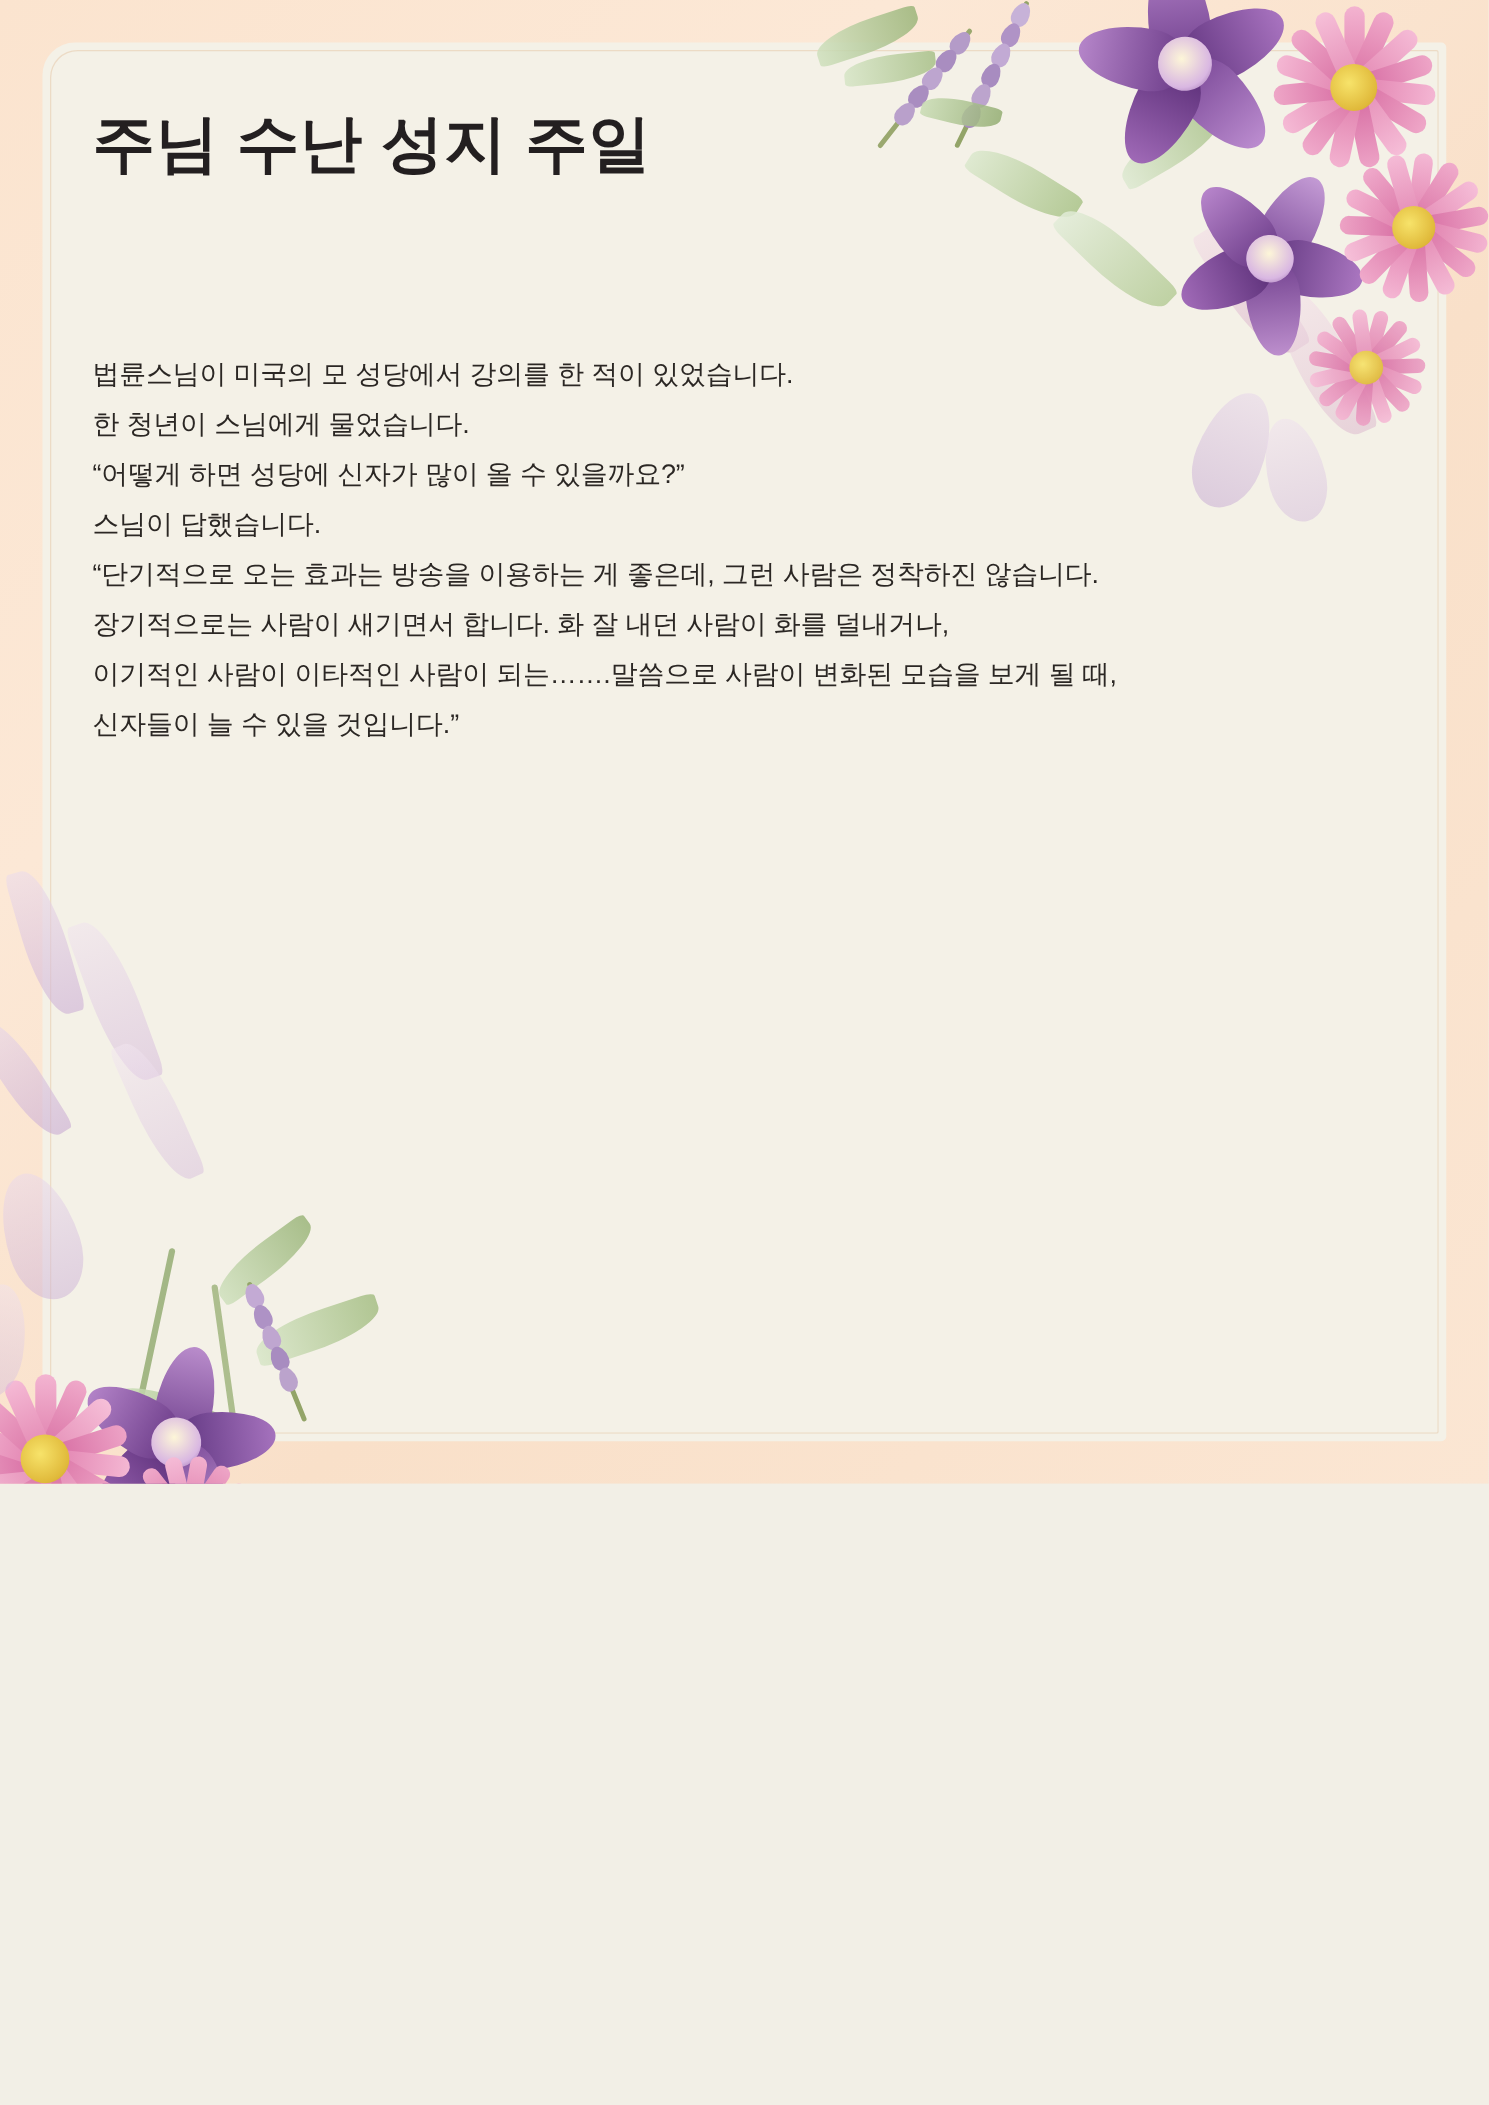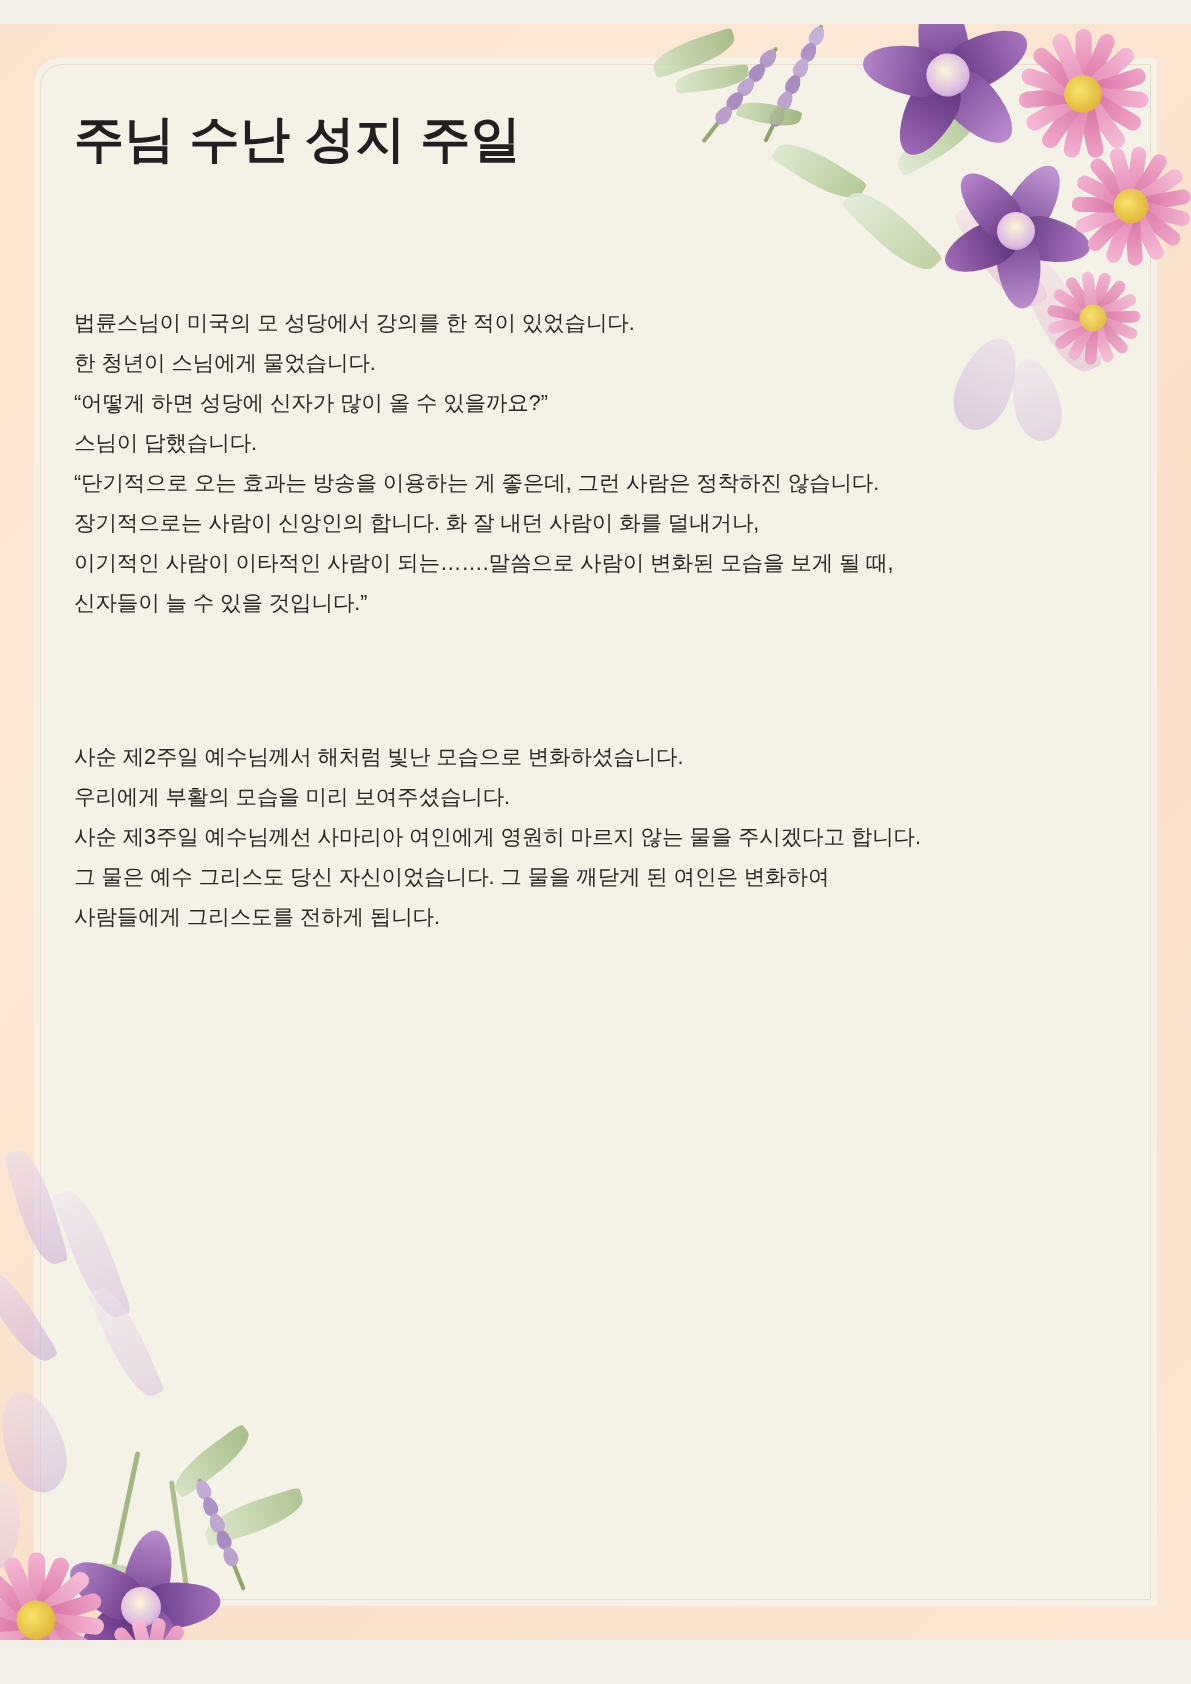--- a/index.html
+++ b/index.html
@@ -10,25 +10,24 @@
     width: 1191px;
     height: 1684px;
     font-family: "Liberation Sans", sans-serif;
     background: #f2efe6;
     overflow: hidden;
   }
 
   .page {
     position: relative;
     width: 1191px;
-    height: 1616px;
+    height: 1187px;
     background:
       linear-gradient(180deg, #f6f3e9 0%, #f3f0e6 40%, #f1eee4 100%);
     overflow: hidden;
-    margin-top: 24px;
   }
 
   
   .frame-outer {
     position: absolute;
     inset: 0;
     background: linear-gradient(135deg, #fbe4cf 0%, #fce8d6 30%, #f9e0c9 60%, #fbe6d3 100%);
   }
   .frame-inner {
     position: absolute;
@@ -356,23 +355,18 @@
 
   <div class="content">
     <h1 class="doc-title">주님 수난 성지 주일</h1>
 
     <div class="body-text">
       <p class="para">법륜스님이 미국의 모 성당에서 강의를 한 적이 있었습니다.
 한 청년이 스님에게 물었습니다.
 “어떻게 하면 성당에 신자가 많이 올 수 있을까요?”
 스님이 답했습니다.
 “단기적으로 오는 효과는 방송을 이용하는 게 좋은데, 그런 사람은 정착하진 않습니다.
-장기적으로는 사람이 신앙인의 합니다. 화 잘 내던 사람이 화를 덜내거나,
+장기적으로는 사람이 새기면서 합니다. 화 잘 내던 사람이 화를 덜내거나,
 이기적인 사람이 이타적인 사람이 되는…….말씀으로 사람이 변화된 모습을 보게 될 때,
 신자들이 늘 수 있을 것입니다.”</p>
-      <p class="para">사순 제2주일 예수님께서 해처럼 빛난 모습으로 변화하셨습니다.
-우리에게 부활의 모습을 미리 보여주셨습니다.
-사순 제3주일 예수님께선 사마리아 여인에게 영원히 마르지 않는 물을 주시겠다고 합니다.
-그 물은 예수 그리스도 당신 자신이었습니다. 그 물을 깨닫게 된 여인은 변화하여
-사람들에게 그리스도를 전하게 됩니다.</p>
     </div>
   </div>
 </div>
 
 </body></html>

